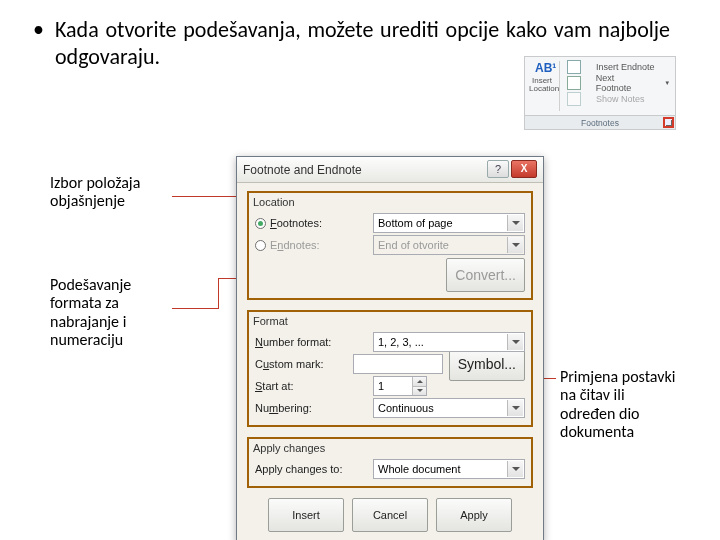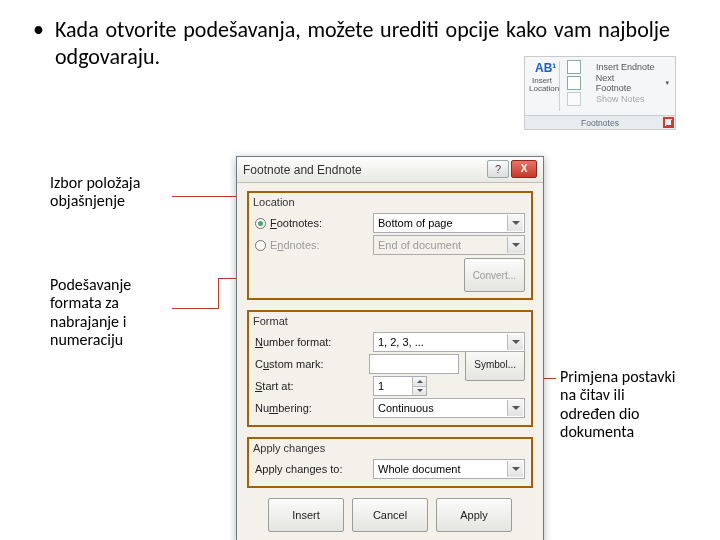--- a/index.html
+++ b/index.html
@@ -37,21 +37,21 @@
 .frow label{display:flex;align-items:center;gap:4px;width:112px;font-size:11px;color:#222}
 .frow label.disabled{color:#9a9a9a}
 .radio{width:11px;height:11px;border:1px solid #707070;border-radius:50%;background:#fff;display:inline-flex;align-items:center;justify-content:center}
 .radio.sel::after{content:"";width:5px;height:5px;background:#4a6;border-radius:50%}
 .combo{flex:1;height:20px;background:#fff;border:1px solid #a9acb2;display:flex;align-items:center;padding:0 4px;font-size:11px;position:relative}
 .combo.disabled{color:#9a9a9a;background:#f3f1ea}
 .combo .arr{position:absolute;right:1px;top:1px;bottom:1px;width:16px;background:linear-gradient(#f7f7f7,#e2e2e2);border-left:1px solid #bbb;display:flex;align-items:center;justify-content:center}
 .combo .arr::after{content:"";border:4px solid transparent;border-top-color:#555;margin-top:3px}
 .btn{height:22px;background:linear-gradient(#fbfbfb,#e4e4e0);border:1px solid #9a9e99;border-radius:2px;font-size:11px;padding:16px 10px;display:inline-flex;align-items:center;justify-content:center;color:#222}
 .btn.disabled{color:#9a9a9a}
-.btn.small{height:20px;padding:16px 8px;font-size:10px}
+.btn.small{height:20px;padding:16px 8px;font-size:14px}
 .right-btn-row{display:flex;justify-content:flex-end;margin-top:2px}
 .spin{width:54px;height:20px;background:#fff;border:1px solid #a9acb2;display:flex;align-items:center;padding:0 4px;font-size:11px;position:relative}
 .spin .sp{position:absolute;right:0;top:0;bottom:0;width:14px;display:flex;flex-direction:column}
 .spin .sp div{flex:1;background:linear-gradient(#f7f7f7,#e2e2e2);border-left:1px solid #bbb;display:flex;align-items:center;justify-content:center}
 .spin .sp div:first-child{border-bottom:1px solid #bbb}
 .spin .sp div::after{content:"";border:3px solid transparent}
 .spin .sp div:first-child::after{border-bottom-color:#555;margin-bottom:2px}
 .spin .sp div:last-child::after{border-top-color:#555;margin-top:2px}
 .dlg-btns{display:flex;justify-content:center;gap:8px;margin-top:8px}
 .dlg-btns .btn{width:76px}
@@ -116,21 +116,21 @@
             <span>Bottom of page</span>
             <span class="arr"></span>
           </div>
       </div>
       <div class="frow">
         <label class="disabled">
             <span class="radio"></span>
             <span>E<span class="underline">n</span>dnotes:</span>
           </label>
         <div class="combo disabled">
-            <span>End of document</span>
+            <span>End of otvorite</span>
             <span class="arr"></span>
           </div>
       </div>
       <div class="right-btn-row">
           <span class="btn small disabled">Convert...</span>
         </div>
     </div>
 
     <div class="grp">
       <div class="grp-title">Format</div>

